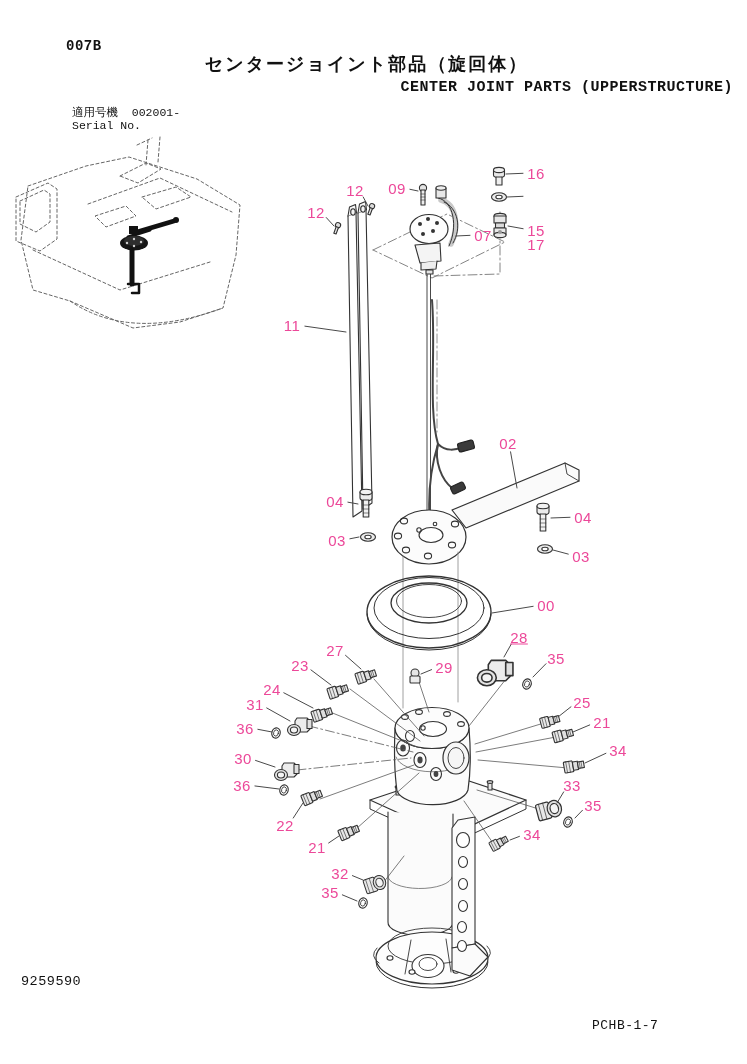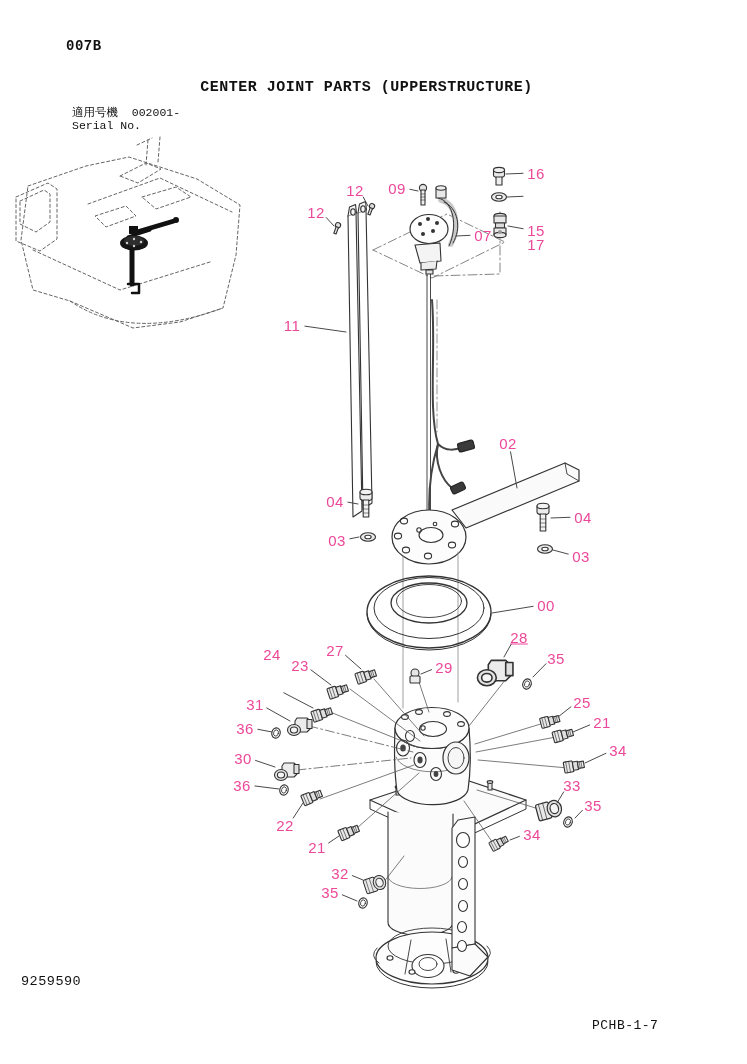--- a/index.html
+++ b/index.html
@@ -2,39 +2,40 @@
 <html><head>
 <meta charset="utf-8">
 <style>
   html,body{margin:0;padding:0;background:#fff;}
   .page{position:relative;width:747px;height:1064px;background:#fff;overflow:hidden;
         font-family:"Liberation Sans",sans-serif;color:#111;}
   .code{position:absolute;left:66px;top:38px;font-size:14px;letter-spacing:.5px;
         font-family:"Liberation Mono",monospace;font-weight:bold;}
   .title-ja{position:absolute;left:0;top:52px;width:733px;text-align:center;
         font-size:18px;font-weight:bold;letter-spacing:2px;}
-  .title-en{position:absolute;left:0;top:79px;width:733px;text-align:center;
+  .title-en{position:absolute;left:0;top:79px;width:733px;text-align:right;
         font-family:"Liberation Mono",monospace;font-size:15px;font-weight:bold;letter-spacing:.5px;}
   .serial{position:absolute;left:72px;top:106px;font-family:"Liberation Mono",monospace;
         font-size:11.5px;line-height:13px;white-space:pre;}
   .docnum{position:absolute;left:21px;top:974px;font-family:"Liberation Mono",monospace;
         font-size:13.5px;letter-spacing:.5px;}
   .pageref{position:absolute;left:592px;top:1018px;font-family:"Liberation Mono",monospace;
         font-size:13px;letter-spacing:.5px;}
   svg.art{position:absolute;left:0;top:0;pointer-events:none;}
   #callout-layer{position:absolute;left:0;top:0;width:747px;height:1064px;pointer-events:none;}
   .callout{position:absolute;transform:translate(-50%,-50%);
         font:15px "Liberation Sans",sans-serif;color:#ec4899;letter-spacing:.5px;}
 </style>
 </head>
 <body>
 
 <div class="page">
 
   <div class="code">007B</div>
+  <div class="title-ja">センタージョイント部品（旋回体）</div>
   <div class="title-en">CENTER JOINT PARTS (UPPERSTRUCTURE)</div>
   <div class="serial"><span>適用号機</span>  <span>002001-</span>
 <span>Serial No.</span></div>
 
   <svg class="art" width="747" height="1064" viewBox="0 0 747 1064" fill="none" stroke="#333" stroke-width="1.1" stroke-linejoin="round" stroke-linecap="round">
 
     <defs>
       <g id="d-bolt">
         <path d="M-6,-8 v6 a6,2.8 0 0 0 12,0 v-6" fill="#ececec"></path>
         <ellipse cx="0" cy="-8" rx="6" ry="2.8" fill="#f2f2f2"></ellipse>
@@ -352,21 +353,21 @@
       <span class="callout" style="left: 335px; top: 501px;">04</span>
       <span class="callout" style="left: 337px; top: 540px;">03</span>
       <span class="callout" style="left: 583px; top: 517px;">04</span>
       <span class="callout" style="left: 581px; top: 556px;">03</span>
       <span class="callout" style="left: 546px; top: 605px;">00</span>
       <span class="callout" style="left: 519px; top: 637px; text-decoration: underline;">28</span>
       <span class="callout" style="left: 556px; top: 658px;">35</span>
       <span class="callout" style="left: 335px; top: 650px;">27</span>
       <span class="callout" style="left: 300px; top: 665px;">23</span>
       <span class="callout" style="left: 444px; top: 667px;">29</span>
-      <span class="callout" style="left: 272px; top: 654px;">24</span>
+      <span class="callout" style="left: 272px; top: 689px;">24</span>
       <span class="callout" style="left: 255px; top: 704px;">31</span>
       <span class="callout" style="left: 245px; top: 728px;">36</span>
       <span class="callout" style="left: 243px; top: 758px;">30</span>
       <span class="callout" style="left: 242px; top: 785px;">36</span>
       <span class="callout" style="left: 285px; top: 825px;">22</span>
       <span class="callout" style="left: 317px; top: 847px;">21</span>
       <span class="callout" style="left: 582px; top: 702px;">25</span>
       <span class="callout" style="left: 602px; top: 722px;">21</span>
       <span class="callout" style="left: 618px; top: 750px;">34</span>
       <span class="callout" style="left: 572px; top: 785px; text-align: right;">33</span>

